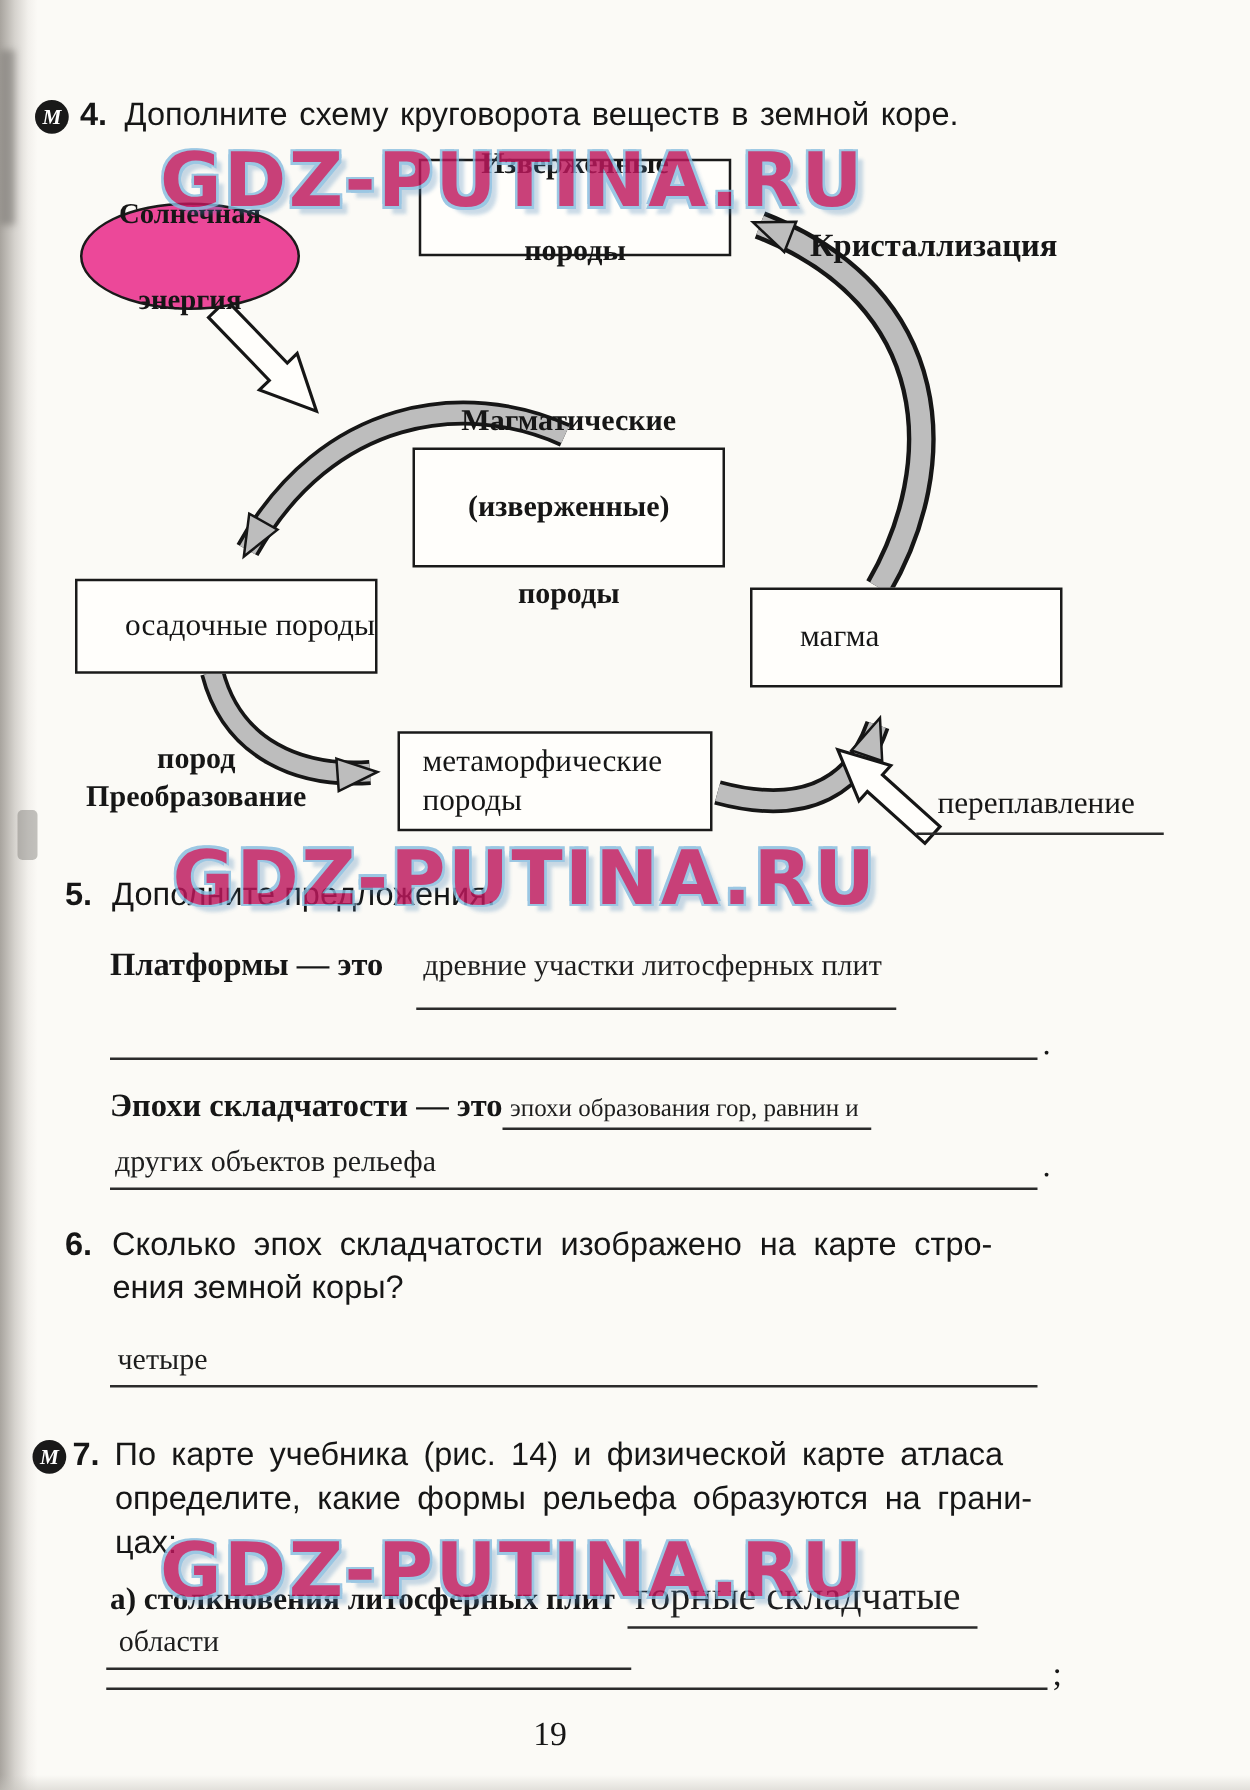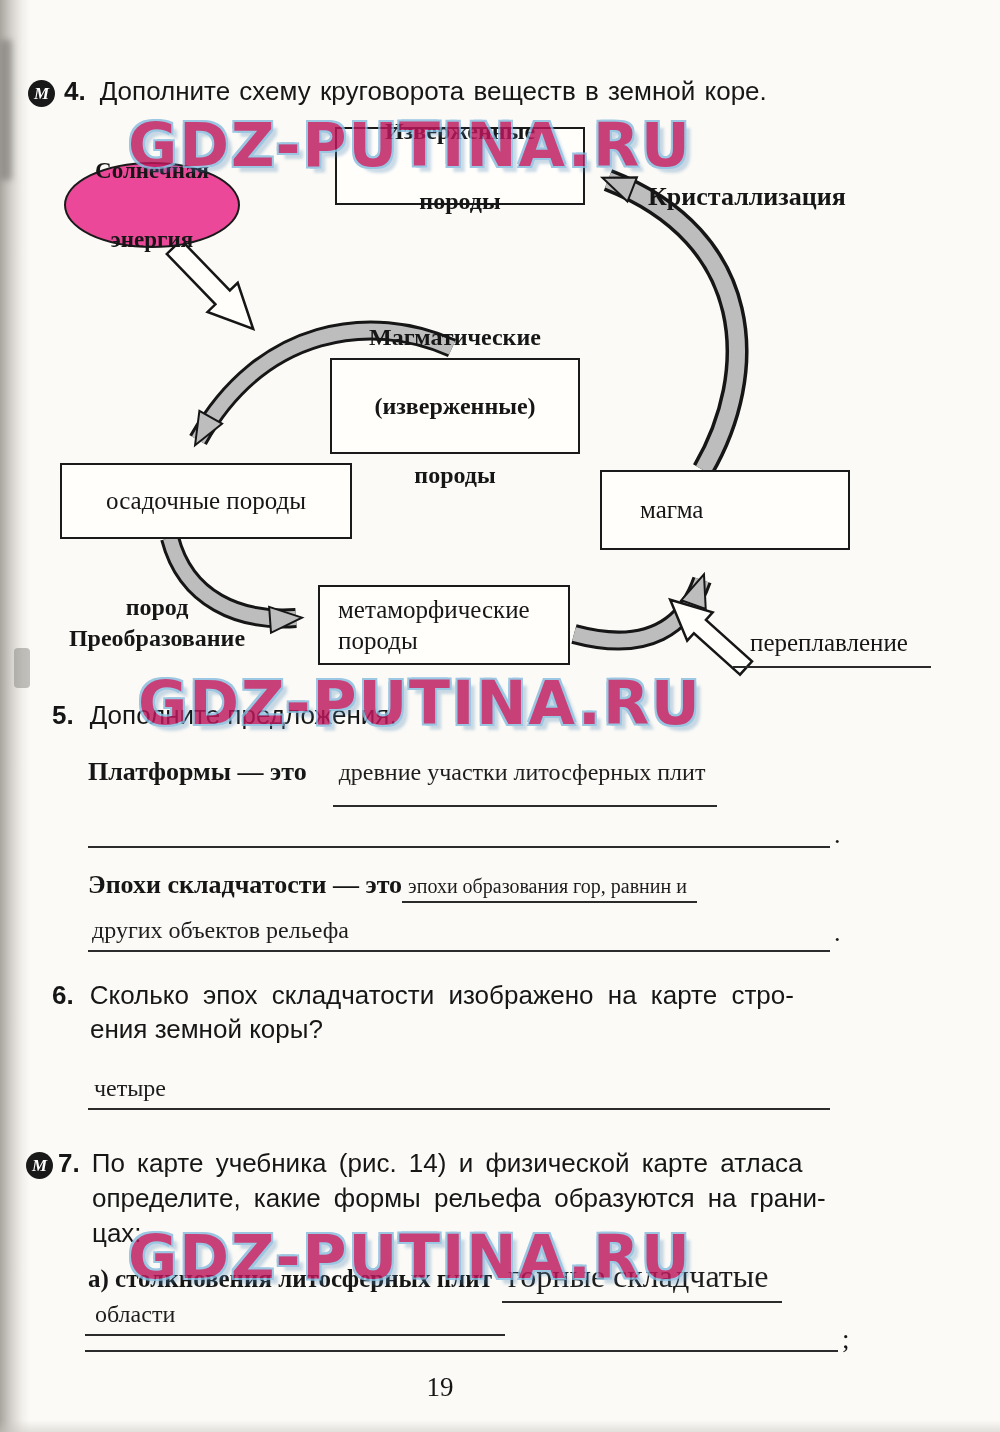--- a/index.html
+++ b/index.html
@@ -79,21 +79,21 @@
 </div>
 
 <div class="abs serif b" style="left:648px;top:182px;font-size:26px;z-index:2">Кристаллизация</div>
 
 <div class="box serif b" style="left:330px;top:358px;width:250px;height:96px;font-size:24px;line-height:29px;text-align:center">
   <span>Магматические</span>
   <span>(изверженные)</span>
   <span>породы</span>
 </div>
 
-<div class="box serif" style="left:60px;top:463px;width:292px;height:76px;font-size:25px;text-align:center">
+<div class="box serif" style="left:60px;top:463px;width:242px;height:76px;font-size:25px;text-align:right">
   <span>осадочные породы</span>
 </div>
 
 <div class="box serif" style="left:600px;top:470px;width:250px;height:80px;font-size:25px;padding-left:38px;text-align:left">
   <span>магма</span>
 </div>
 
 <div class="box serif" style="left:318px;top:585px;width:252px;height:80px;font-size:25px;line-height:31px;padding-left:18px;text-align:left">
   <span>метаморфические</span>
   <span>породы</span>

